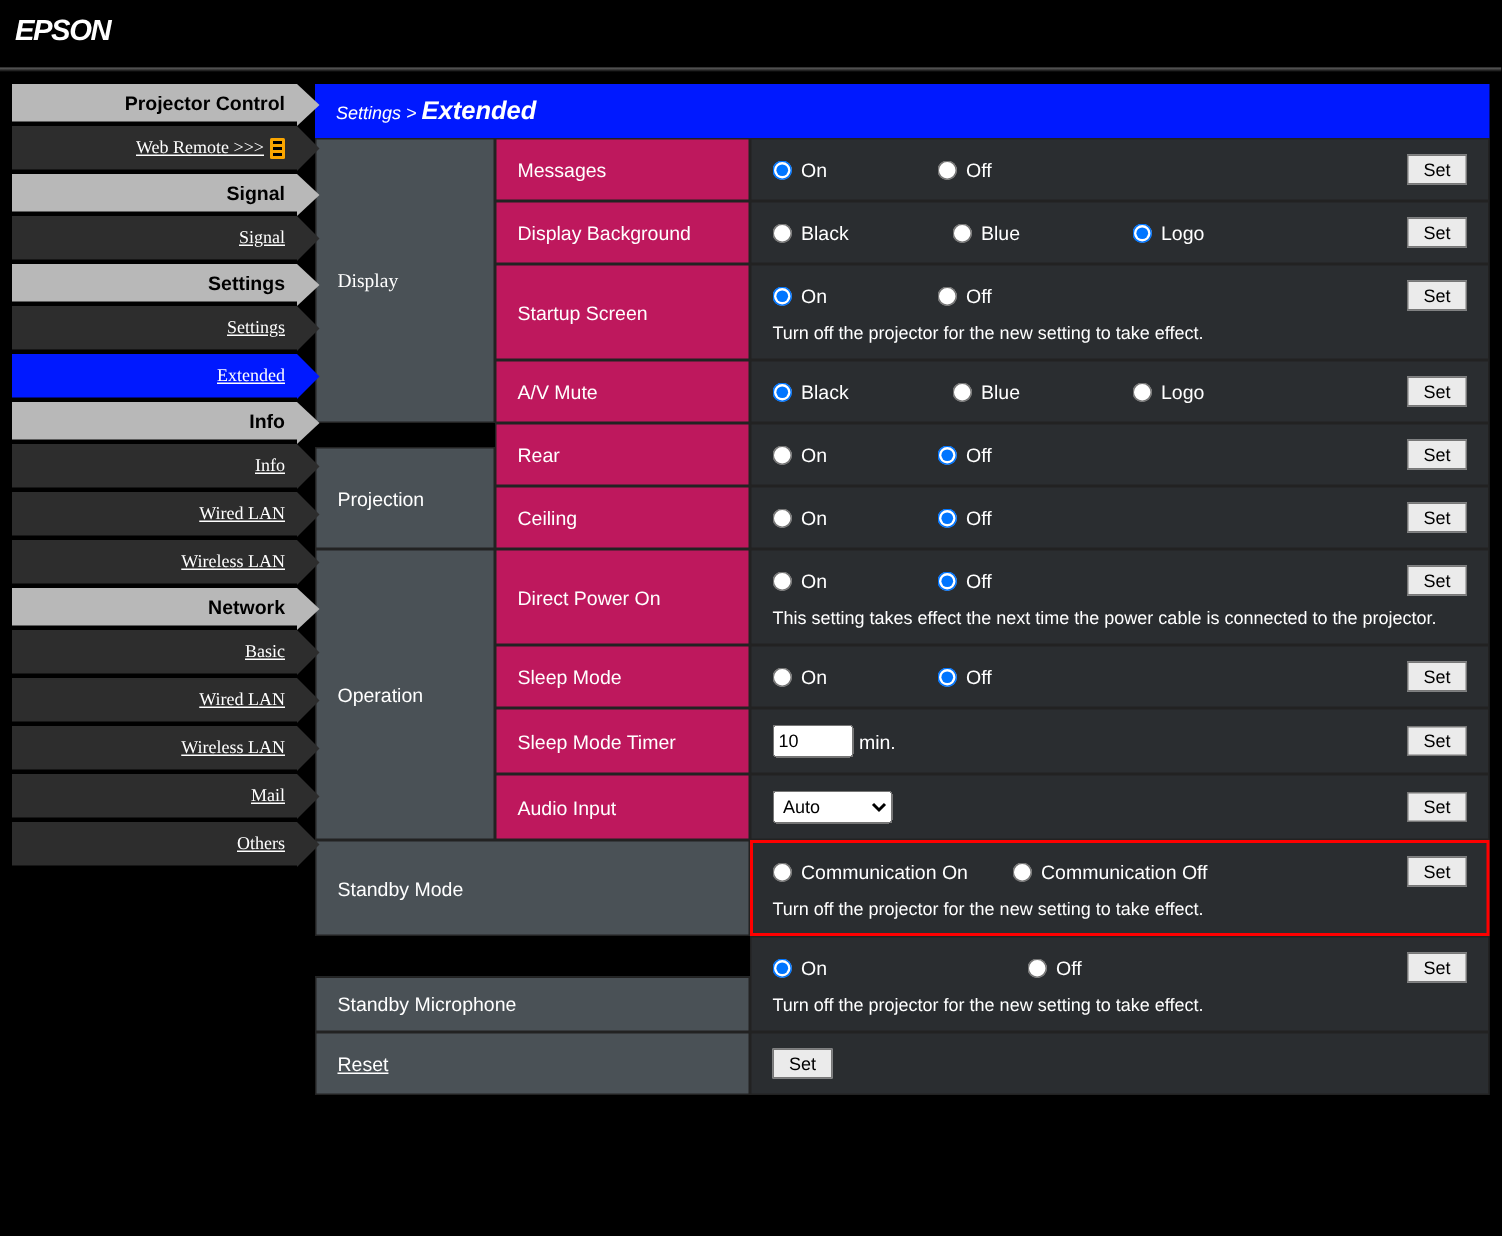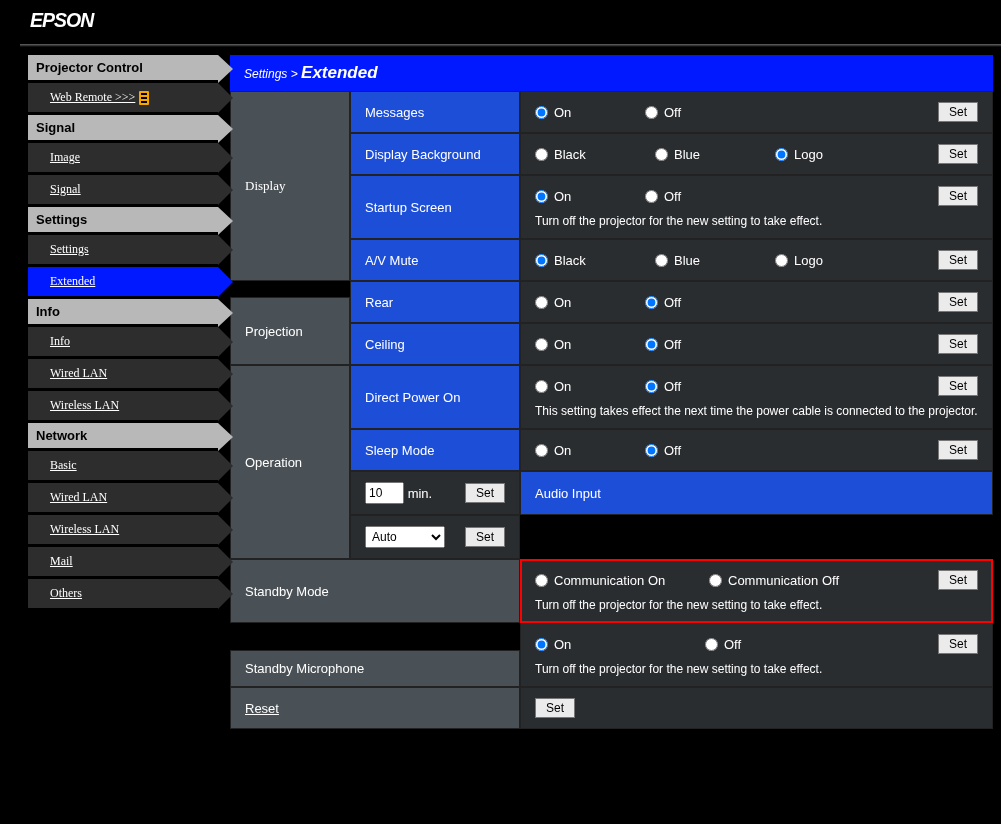--- a/index.html
+++ b/index.html
@@ -1,67 +1,66 @@
 <!DOCTYPE html>
 <html><head>
 <meta charset="utf-8">
 <style>
 *{box-sizing:border-box;margin:0;padding:0;font-family:Arial,Helvetica,sans-serif;}
 body{background:#000;color:#fff;width:1001px;}
-.wrap{display:flex;flex-direction:column;padding-left:20px;}
+.wrap{display:flex;flex-direction:column;}
 .logo{padding:4px 10px 0 10px;}
 .logo svg{height:32px;width:130px;}
 .hr{height:3px;background:linear-gradient(#666,#000);margin:4px 0 8px 0;}
 .main{display:flex;gap:12px;padding:0 8px 20px 8px;}
 
 
-.side{width:190px;display:flex;flex-direction:column;gap:3px;}
+.side{width:190px;display:flex;flex-direction:column;gap:3px;text-align:right;}
 .side-group{background:#b8b8b8;color:#000;font-weight:bold;font-size:13px;padding:5px 8px;position:relative;}
 .side-group::after{content:"";position:absolute;right:-15px;top:0;border-top:14px solid transparent;border-bottom:14px solid transparent;border-left:15px solid #b8b8b8;}
 .side-item{background:#2d2d2d;color:#fff;font-size:12px;padding:7px 8px 7px 22px;position:relative;text-decoration:underline;cursor:pointer;font-family:Liberation Serif, serif;}
 .side-item::after{content:"";position:absolute;right:-15px;top:0;border-top:15px solid transparent;border-bottom:15px solid transparent;border-left:15px solid #2d2d2d;}
 .side-item.on{background:#0019ff;color:#fff;}
 .side-item.on::after{border-left-color:#0019ff;}
 .remote-icon{display:inline-block;width:10px;height:14px;background:#f9a500;vertical-align:middle;margin-left:4px;border-radius:1px;position:relative;}
 .remote-icon::before{content:"";position:absolute;inset:2px;background:repeating-linear-gradient(#000 0 2px,#f9a500 2px 4px);}
 
 
 .bc{background:#0019ff;color:#fff;font-size:12px;padding:8px 14px;font-style:italic;}
 .bc .cur{font-size:17px;font-weight:bold;}
 
 
 .content{flex:1;}
 .tbl{display:grid;grid-template-columns:120px 170px 1fr;}
-.cell{background:#1d4ed8;border:1px solid #222;padding:10px 14px;font-size:13px;display:flex;align-items:center;}
+.cell{background:#be185d;border:1px solid #222;padding:10px 14px;font-size:13px;display:flex;align-items:center;}
 .cell.cat{background:#4a5156;}
 .ctrl{background:#2a2d30;border:1px solid #222;padding:10px 14px;font-size:13px;display:flex;align-items:center;flex-wrap:wrap;gap:8px 0;position:relative;}
 .ctrl .helper{flex-basis:100%;font-size:12px;}
 .radio{display:flex;align-items:center;}
 .radio input{margin-right:6px;}
 .set{background:#ebebeb;color:#000;border:1px solid #777;font-size:12px;padding:2px 10px;margin-left:auto;cursor:pointer;}
 select{font-size:12px;padding:2px;min-width:80px;}
-input[type=text]{width:39px;font-size:12px;padding:2px;}
+input[type=text]{width:54px;font-size:12px;padding:2px;}
 .highlight{outline:2px solid red;outline-offset:-2px;}
 </style>
 </head>
 <body>
 
 <div class="wrap">
   <div class="logo">
     <svg viewBox="0 0 400 70">
         <text x="0" y="55" font-family="Arial" font-weight="900" font-size="60" font-style="italic" fill="#fff" letter-spacing="-3">EPSON</text>
       </svg>
   </div>
   <div class="hr"></div>
   <div class="main">
     <div class="side" id="sidebar">
         <div class="side-group">Projector Control</div>
         <div class="side-item">Web Remote &gt;&gt;&gt;<span class="remote-icon"></span></div>
         <div class="side-group">Signal</div>
-        <div class="side-item">Image</div>
         <div class="side-item">Signal</div>
         <div class="side-group">Settings</div>
         <div class="side-item">Settings</div>
         <div class="side-item on">Extended</div>
         <div class="side-group">Info</div>
         <div class="side-item">Info</div>
         <div class="side-item">Wired LAN</div>
         <div class="side-item">Wireless LAN</div>
         <div class="side-group">Network</div>
         <div class="side-item">Basic</div>
@@ -179,29 +178,30 @@
             <label class="radio" style="width:110px">
               <input type="radio" name="slp" style="">
               <span>On</span>
             </label>
             <label class="radio" style="width:110px">
               <input type="radio" name="slp" checked="" style="">
               <span>Off</span>
             </label>
             <button class="set">Set</button>
           </div>
+          <div class="cell">Sleep Mode Timer</div>
           <div class="ctrl"><input type="text" value="10" style=""> &nbsp;<span>min.</span><button class="set">Set</button></div>
           <div class="cell">Audio Input</div>
           <div class="ctrl">
             <select><option>Auto</option></select>
             <button class="set">Set</button>
           </div>
           <div class="cell cat" style="grid-column: 1 / span 2;">Standby Mode</div>
           <div class="ctrl highlight">
-            <label class="radio" style="width:174px">
+            <label class="radio" style="width:160px">
               <input type="radio" name="comm" style="">
               <span>Communication On</span>
             </label>
             <label class="radio" style="width:170px">
               <input type="radio" name="comm" style="">
               <span>Communication Off</span>
             </label>
             <button class="set">Set</button>
             <div class="helper">Turn off the projector for the new setting to take effect.</div>
           </div>

